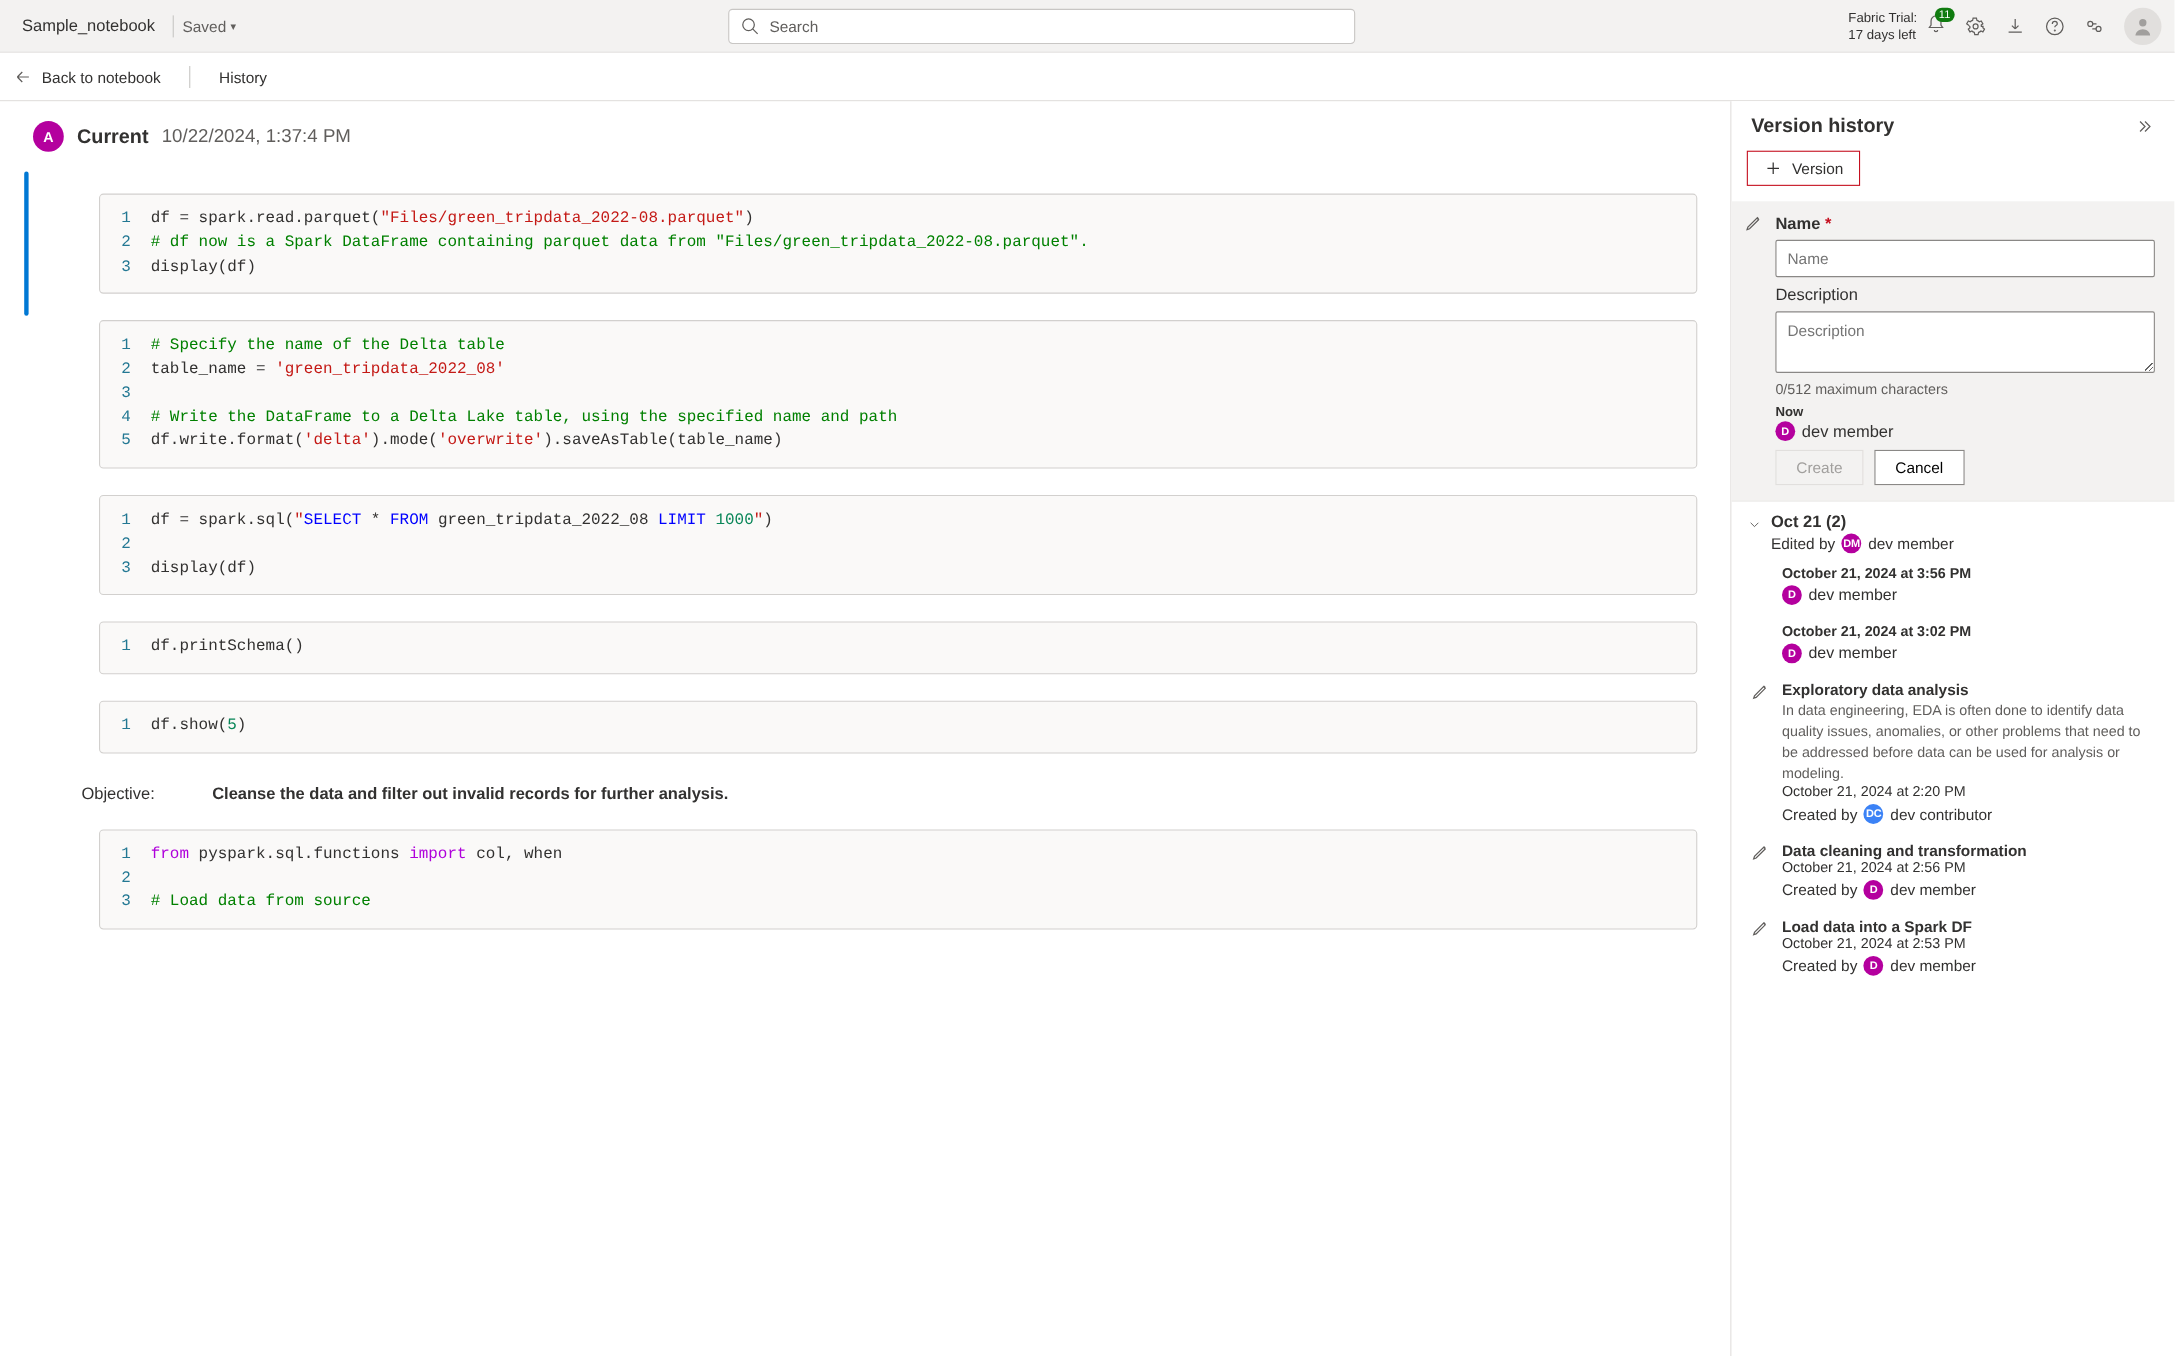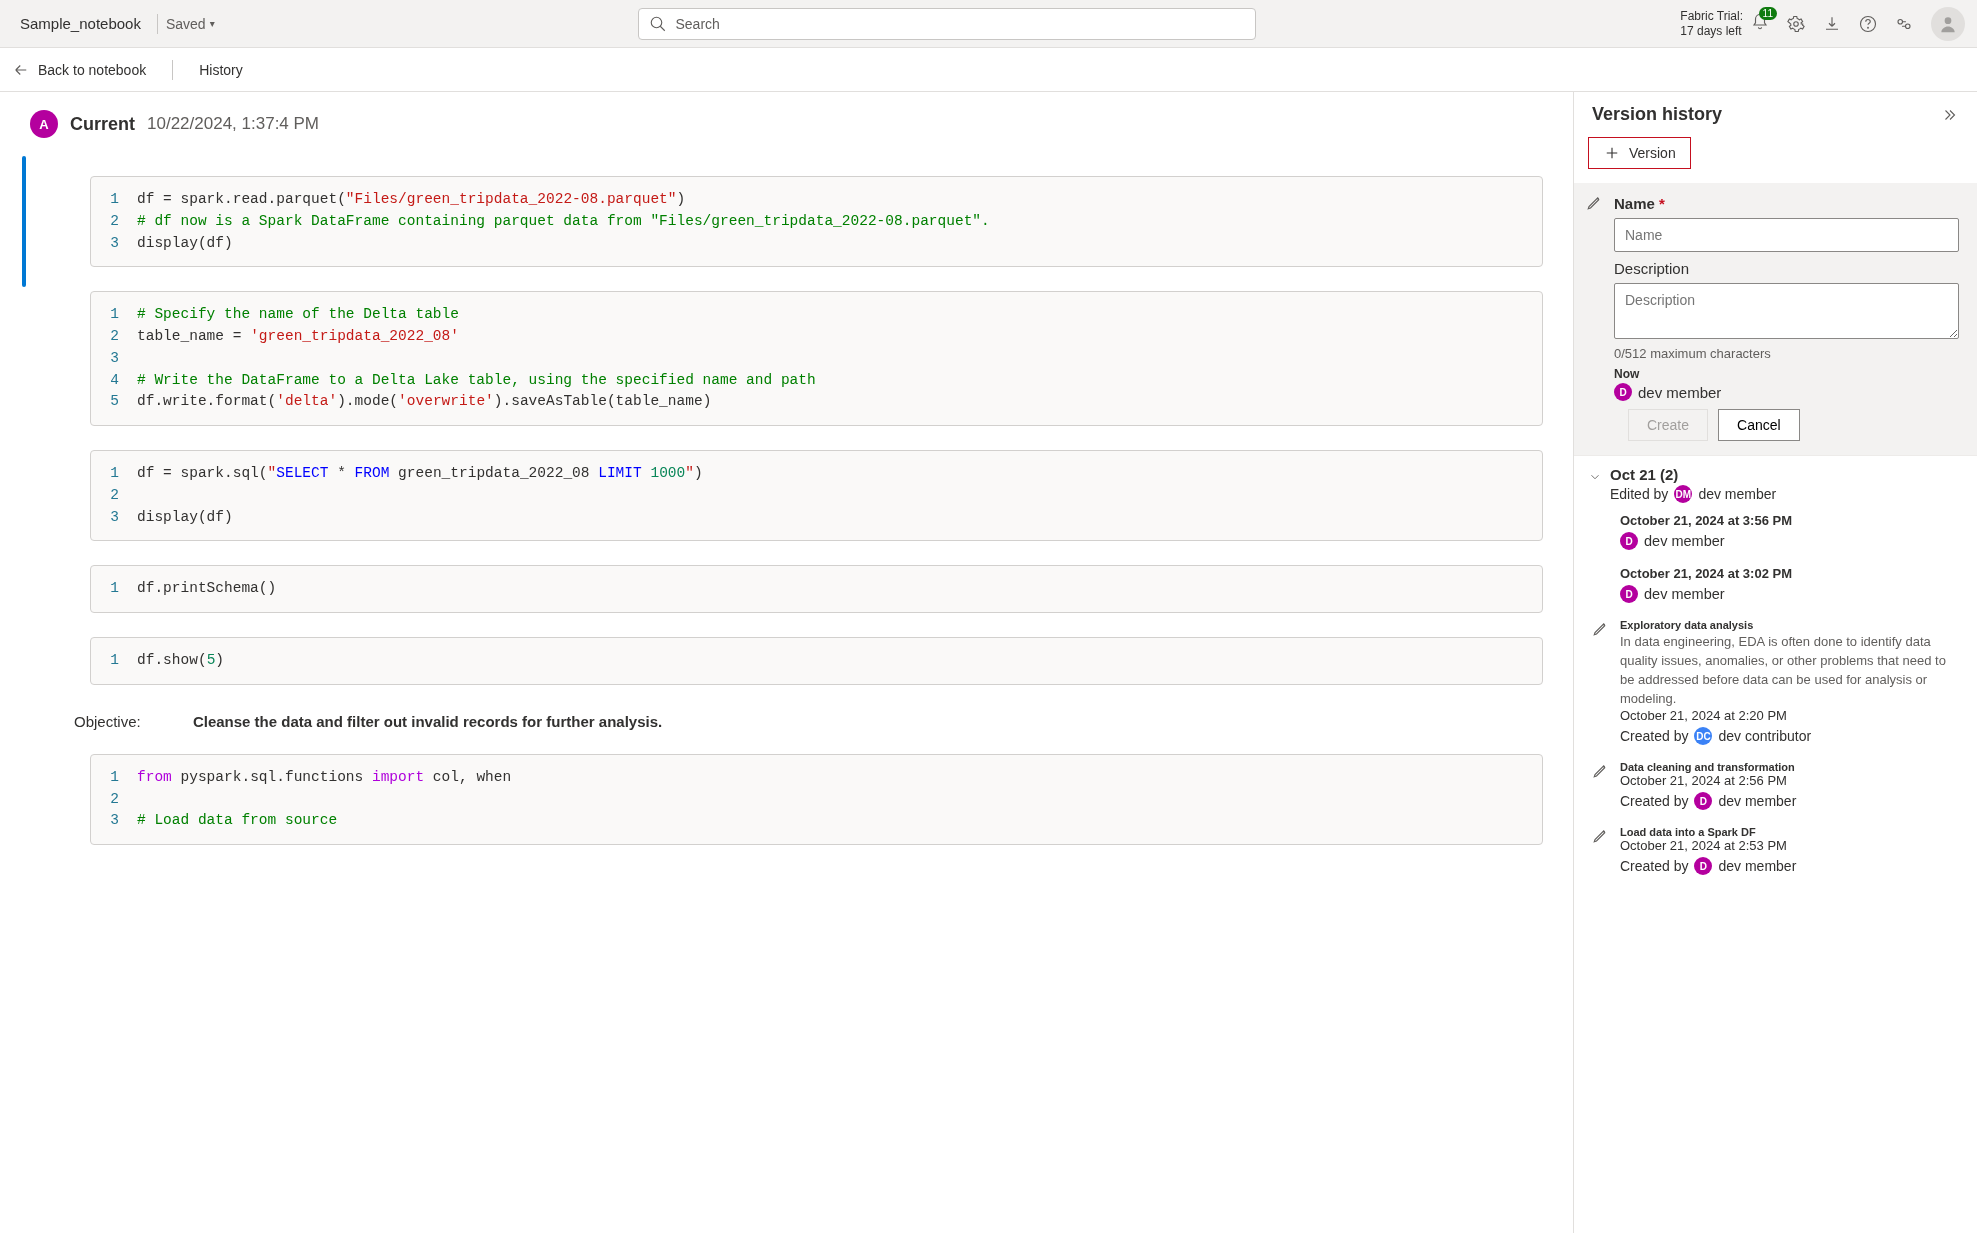--- a/index.html
+++ b/index.html
@@ -23,21 +23,21 @@
   .doc-title { font-size: 15px; padding: 0 8px; }
   .divider-v { width: 1px; height: 20px; background: #c8c6c4; margin: 0 8px; }
   .saved { color: #605e5c; display:flex; align-items:center; gap:4px; }
   .chev-small { font-size: 10px; color:#605e5c; }
   .search-wrap {
     flex: 1;
     display: flex;
     justify-content: center;
   }
   .search-box {
-    width: 618px;
+    width: 570px;
     height: 32px;
     border: 1px solid #c8c6c4;
     border-radius: 4px;
     background: #fff;
     display:flex;
     align-items:center;
     padding: 0 10px;
     gap: 8px;
     color:#605e5c;
   }
@@ -152,35 +152,35 @@
   .char-count { font-size:13px; color:#605e5c; margin-top:4px; }
   .now { font-size:12px; font-weight:600; margin-top:6px; }
   .member-row { display:flex; align-items:center; gap:6px; margin-top:2px; font-size:15px; }
   .mini-avatar {
     width:18px; height:18px; border-radius:50%;
     background:#b4009e; color:#fff; font-size:10px; font-weight:700;
     display:flex; align-items:center; justify-content:center;
     flex-shrink:0;
   }
   .mini-avatar.orange { background:#3b82f6; }
-  .btn-row { display:flex; gap:10px; margin-top:8px; margin-left:14px;}
+  .btn-row { display:flex; gap:10px; margin-top:8px; }
   .btn { height:32px; padding:0 18px; border:1px solid #8a8886; background:#fff; font-size:14px; }
   .btn.disabled { color:#a19f9d; border-color:#e1dfdd; background:#f3f2f1; }
   
   .group-head {
     display:flex; align-items:flex-start; gap:8px;
     padding:10px 18px 4px 14px;
     cursor:pointer;
   }
   .group-title { font-weight:600; font-size:15px; }
   .group-sub { font-size:14px; display:flex; align-items:center; gap:6px; margin-top:2px; color:#323130;}
   .entry { padding:6px 18px 10px 46px; position:relative; }
   .entry .pencil { left:18px; top:6px; }
   .entry-time { font-size:13px; font-weight:600; }
-  .entry-title { font-size:11px; font-weight:600; }
+  .entry-title { font-size:14px; font-weight:600; }
   .entry-desc { font-size:13px; color:#605e5c; margin-top:2px; line-height:1.45;}
   .entry .member-row { margin-top:4px; font-size:14.5px; }
   .created-by { font-size:14px; display:flex; align-items:center; gap:6px; margin-top:4px;}
 </style>
 </head>
 <body>
 
 <div class="topbar">
   <span class="doc-title">Sample_notebook</span>
   <span class="divider-v"></span>

